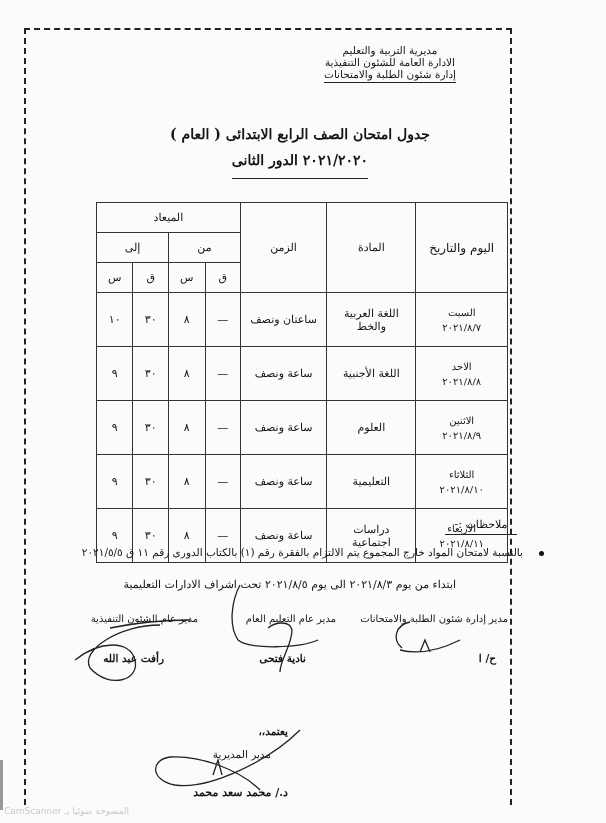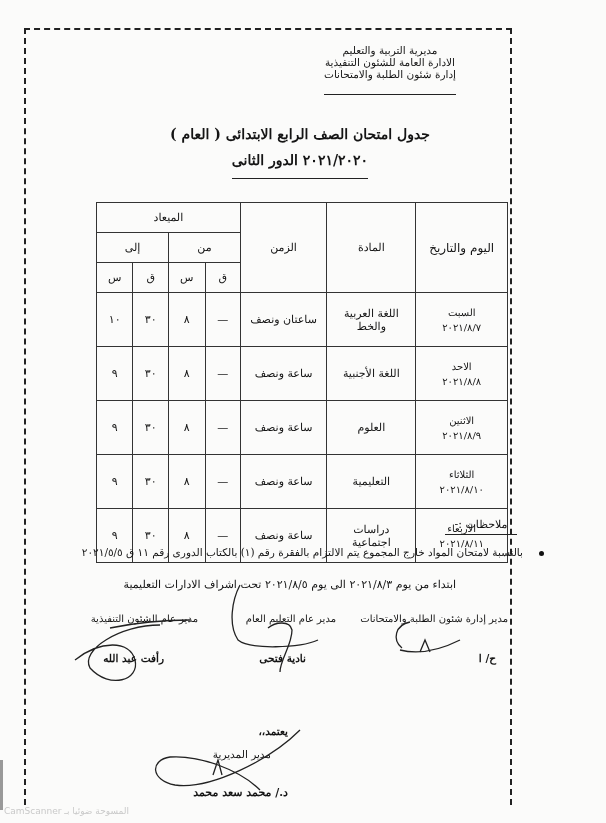--- a/index.html
+++ b/index.html
@@ -9,21 +9,21 @@
   }
   .frame {
     position:absolute; left:24px; top:28px; width:484px; height:775px;
     border-top:2px dashed #222; border-left:2px dashed #222; border-right:2px dashed #222;
   }
   .header-block {
     position:absolute; right:116px; top:44px; width:200px; text-align:center;
     font-size:10.5px; line-height:12px; direction:rtl;
   }
   .header-block div { white-space:nowrap; }
-  .header-block .last { border-bottom:1px solid #222; padding-bottom:14px; display:inline-block; }
+  .header-block .last { border-bottom:1px solid #222; padding-bottom:2px; display:inline-block; }
   .title1 {
     position:absolute; left:150px; top:126px; width:300px; text-align:center;
     font-size:14px; font-weight:bold; direction:rtl;
   }
   .title2 {
     position:absolute; left:150px; top:152px; width:300px; text-align:center;
     font-size:14px; font-weight:bold; direction:rtl;
   }
   .title2 span { border-bottom:1.5px solid #222; padding-bottom:10px; }
   table.sched {

